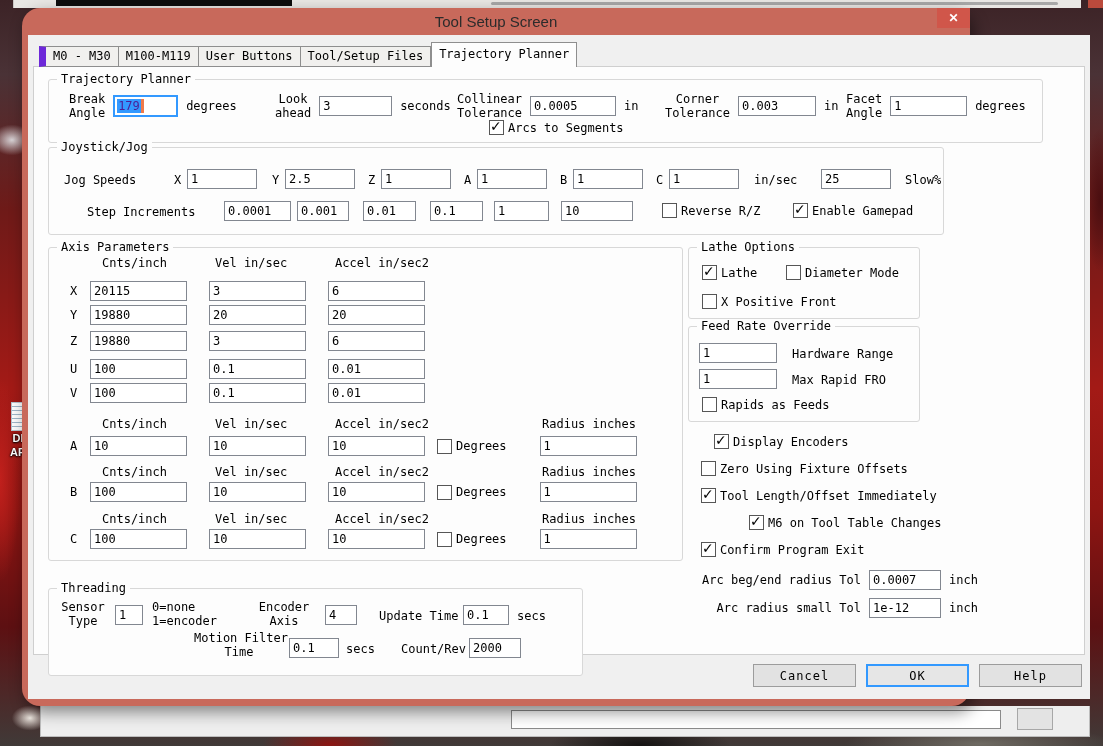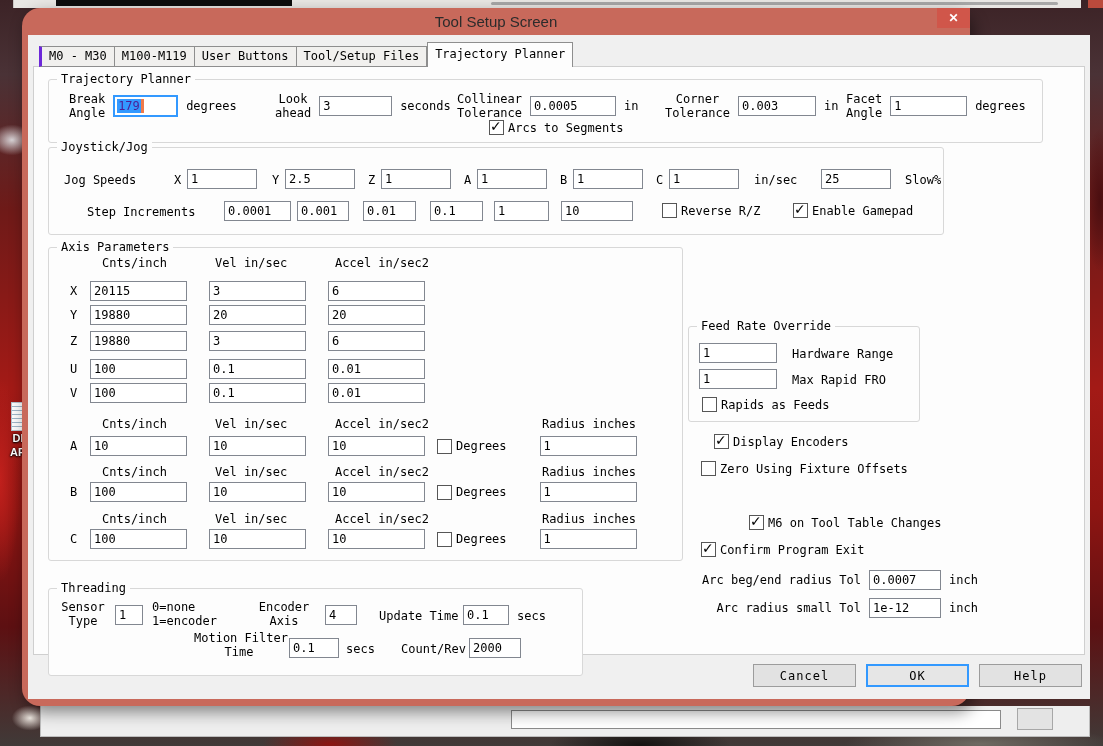--- a/index.html
+++ b/index.html
@@ -38,21 +38,21 @@
   .titlebar{position:relative;height:27px;}
   .title-text{position:absolute;left:0;right:0;top:5px;text-align:center;font:15px "Liberation Sans",sans-serif;color:#2b2b2b;}
   .close-btn{position:absolute;top:0;right:0;width:33px;height:20px;background:#d0564a;color:#fff;
      font:bold 12px/20px "Liberation Sans",sans-serif;text-align:center;cursor:pointer;}
   .client{position:absolute;left:6px;top:27px;width:1062px;height:664px;background:#f0f0f0;}
 
   
   .tabs{position:absolute;left:11px;top:7px;height:25px;display:flex;align-items:flex-end;z-index:3;}
   .tab{height:21px;box-sizing:border-box;padding:0 7px;background:#f1f0ee;border:1px solid #8e8e8e;border-left:none;
        font:12px/19px "DejaVu Sans Mono",monospace;color:#000;cursor:pointer;white-space:nowrap;}
-  .tab:first-child{border-left:3px solid #6d28d9;}
+  .tab:first-child{border-left:7px solid #6d28d9;}
   .tab.active{height:25px;background:#fdfdfd;border:1px solid #8e8e8e;border-bottom:none;line-height:23px;position:relative;z-index:4;}
 
   
   .panel{position:absolute;left:5px;top:31px;width:1050px;height:587px;background:#fdfdfd;border:1px solid #cfcfcf;box-sizing:content-box;z-index:2;}
 
   
   .grp{position:absolute;border:1px solid #d8d8d8;border-radius:3px;background:#fdfdfd;}
   .glabel{position:absolute;top:-8px;left:8px;background:#fdfdfd;padding:0 4px;font:12px "DejaVu Sans Mono",monospace;color:#000;white-space:nowrap;}
 
   .lbl{font:12px "DejaVu Sans Mono",monospace;color:#000;white-space:nowrap;}
@@ -289,20 +289,35 @@
           <span class="ax-letter">C</span>
           <input class="tb" style="width: 97px;" value="100">
           <input class="tb" style="width: 97px; margin-left: 22px;" value="10">
           <input class="tb" style="width: 97px; margin-left: 22px;" value="10">
           <span class="cb" style="margin-left:12px;"></span>
           <span class="cbl">Degrees</span>
           <input class="tb" style="width: 97px; margin-left: 33px;" value="1">
         </div>
       </div>
 
+      <div class="grp" style="left:654px;top:180px;width:230px;height:70px;">
+        <span class="glabel">Lathe Options</span>
+        <div class="cbrow" style="left:13px;top:17px;">
+          <span class="cb checked"></span>
+          <span class="cbl">Lathe</span>
+        </div>
+        <div class="cbrow" style="left:97px;top:17px;">
+          <span class="cb"></span>
+          <span class="cbl">Diameter Mode</span>
+        </div>
+        <div class="cbrow" style="left:13px;top:46px;">
+          <span class="cb"></span>
+          <span class="cbl">X Positive Front</span>
+        </div>
+      </div>
 
       <div class="grp" style="left:654px;top:259px;width:230px;height:94px;">
         <span class="glabel">Feed Rate Override</span>
         <input class="tb abs" style="left: 10px; top: 16px; width: 78px;" value="1">
         <span class="lbl abs" style="left:103px;top:20px;">Hardware Range</span>
         <input class="tb abs" style="left: 10px; top: 42px; width: 78px;" value="1">
         <span class="lbl abs" style="left:103px;top:46px;">Max Rapid FRO</span>
         <div class="cbrow" style="left:13px;top:70px;">
           <span class="cb"></span>
           <span class="cbl">Rapids as Feeds</span>
@@ -310,20 +325,24 @@
       </div>
 
       <div class="cbrow" style="left:667px;top:367px;padding-left:13px;">
         <span class="cb checked"></span>
         <span class="cbl">Display Encoders</span>
       </div>
       <div class="cbrow" style="left:667px;top:394px;">
         <span class="cb"></span>
         <span class="cbl">Zero Using Fixture Offsets</span>
       </div>
+      <div class="cbrow" style="left:667px;top:421px;">
+        <span class="cb checked"></span>
+        <span class="cbl">Tool Length/Offset Immediately</span>
+      </div>
       <div class="cbrow" style="left:667px;top:448px;padding-left:48px;">
         <span class="cb checked"></span>
         <span class="cbl">M6 on Tool Table Changes</span>
       </div>
       <div class="cbrow" style="left:667px;top:475px;">
         <span class="cb checked"></span>
         <span class="cbl">Confirm Program Exit</span>
       </div>
 
       <div class="arc-row" style="left:654px;top:503px;">

